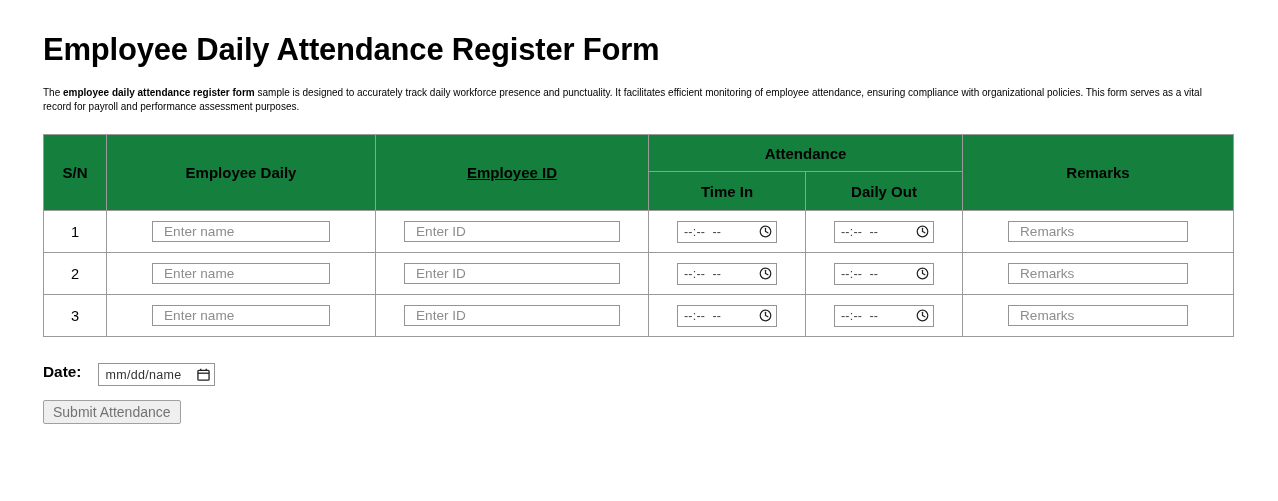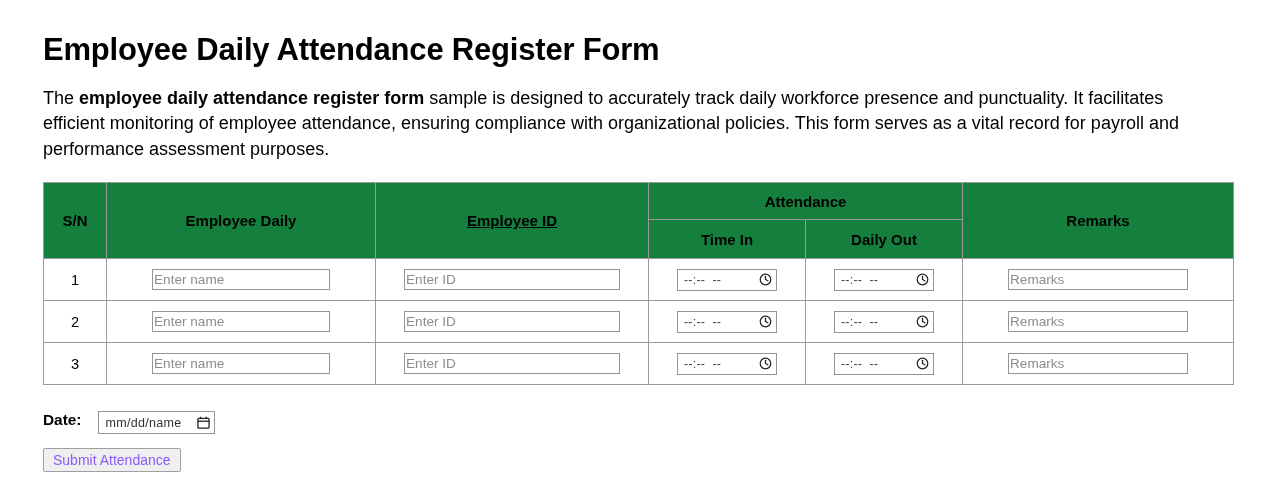--- a/index.html
+++ b/index.html
@@ -20,21 +20,21 @@
     box-sizing: border-box;
   }
   h1.page-title {
     font-size: 31px;
     font-weight: bold;
     margin: 0 0 18px 0;
     letter-spacing: -0.2px;
     line-height: 1.15;
   }
   p.intro {
-    font-size: 18px;
+    font-size: 10px;
     line-height: 1.42;
     margin: 0 0 20px 0;
     max-width: 1165px;
   }
   p.intro b { font-weight: bold; }
 
   table.register {
     border-collapse: collapse;
     width: 1191px;
     table-layout: fixed;
@@ -64,21 +64,21 @@
   td.sn-cell { font-size: 14.6px; }
 
   .txt-input {
     font-family: "Liberation Sans", sans-serif;
     font-size: 13.6px;
     color: #000;
     background: #ffffff;
     border: 1px solid #949494;
     box-sizing: border-box;
     height: 21px;
-    padding: 1px 1px;
+    padding: 1px 11px;
     outline: none;
   }
   .txt-input::placeholder { color: #8d8d8d; opacity: 1; }
   .input-name    { width: 178px; }
   .input-id      { width: 216px; }
   .input-remarks { width: 180px; }
 
   
   .native-field {
     display: inline-flex;
@@ -118,21 +118,21 @@
     font-size: 12.5px;
     color: #333;
     white-space: pre;
     letter-spacing: 0.3px;
   }
 
   .submit-btn {
     margin-top: 14px;
     font-family: "Liberation Sans", sans-serif;
     font-size: 14px;
-    color: #8b5cf6;
+    color: #737373;
     background: #efefef;
     border: 1px solid #a0a0a0;
     border-radius: 2px;
     padding: 3px 9px;
     cursor: pointer;
   }
 </style>
 </head>
 <body>
 

